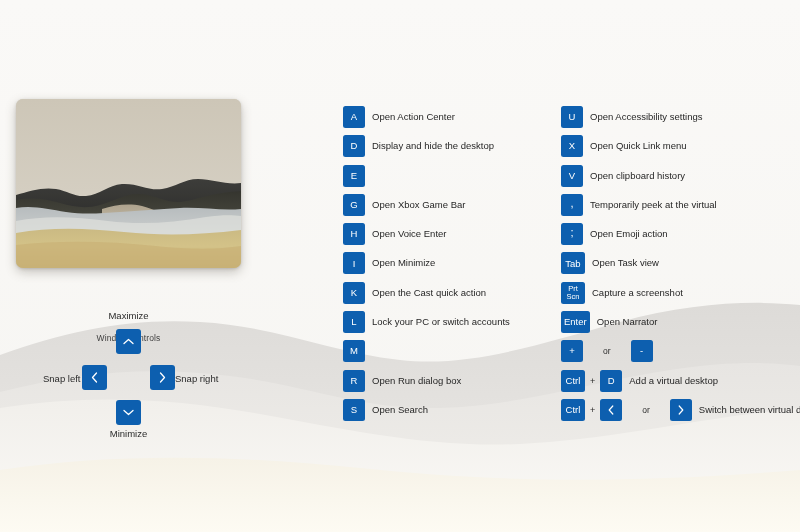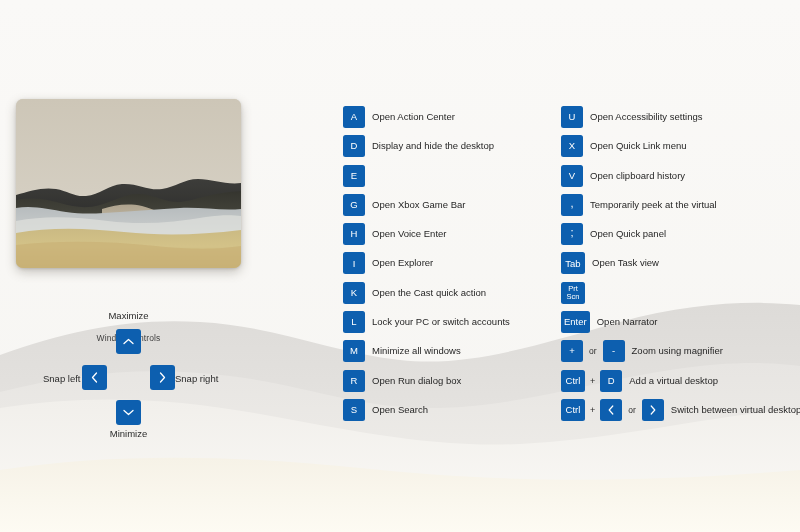--- a/index.html
+++ b/index.html
@@ -120,21 +120,21 @@
     flex: 0 0 auto;
   }
   .key.two-line { flex-direction: column; font-size: 7.5px; line-height: 1.06; }
   .key.glyph svg { display: block; }
   .key.punct { font-size: 11px; padding-bottom: 3px; align-items: center; }
   .key.wide { min-width: 24px; }
 
   .sep {
     font-size: 8.5px;
     color: #2b2b2b;
-    padding: 0 6px;
+    padding: 0 20px;
     flex: 0 0 auto;
     line-height: 22px;
   }
   .sep.plus { font-size: 9px; padding: 0 5px; }
 
   .desc {
     font-size: 9.5px;
     color: #262626;
     line-height: 22px;
     white-space: nowrap;
@@ -299,42 +299,41 @@
       <div class="keys">
         <div class="key">H</div>
       </div>
       <div class="desc">Open Voice Enter</div>
     </div>
 
     <div class="row">
       <div class="keys">
         <div class="key">I</div>
       </div>
-      <div class="desc">Open Explorer</div>
+      <div class="desc">Open Minimize</div>
     </div>
 
     <div class="row">
       <div class="keys">
         <div class="key">K</div>
       </div>
       <div class="desc">Open the Cast quick action</div>
     </div>
 
     <div class="row">
       <div class="keys">
         <div class="key">L</div>
       </div>
       <div class="desc">Lock your PC or switch accounts</div>
     </div>
 
     <div class="row">
       <div class="keys">
         <div class="key">M</div>
       </div>
-      <div class="desc">Minimize all windows</div>
     </div>
 
     <div class="row">
       <div class="keys">
         <div class="key">R</div>
       </div>
       <div class="desc">Open Run dialog box</div>
     </div>
 
     <div class="row">
@@ -373,53 +372,53 @@
       <div class="keys">
         <div class="key punct">,</div>
       </div>
       <div class="desc">Temporarily peek at the virtual</div>
     </div>
 
     <div class="row">
       <div class="keys">
         <div class="key punct">;</div>
       </div>
-      <div class="desc">Open Quick panel</div>
+      <div class="desc">Open Emoji action</div>
     </div>
 
     <div class="row">
       <div class="keys">
         <div class="key wide">Tab</div>
       </div>
       <div class="desc">Open Task view</div>
     </div>
 
     <div class="row">
       <div class="keys">
         <div class="key two-line wide">
           <span>Prt</span>
           <span>Scn</span>
         </div>
       </div>
+      <div class="desc">Capture a screenshot</div>
     </div>
 
     <div class="row">
       <div class="keys">
         <div class="key wide">Enter</div>
       </div>
       <div class="desc">Open Narrator</div>
     </div>
 
     <div class="row">
       <div class="keys">
         <div class="key">+</div>
         <span class="sep">or</span>
         <div class="key">-</div>
       </div>
-      <div class="desc">Zoom using magnifier</div>
     </div>
 
     <div class="row">
       <div class="keys">
         <div class="key wide">Ctrl</div>
         <span class="sep plus">+</span>
         <div class="key">D</div>
       </div>
       <div class="desc">Add a virtual desktop</div>
     </div>

